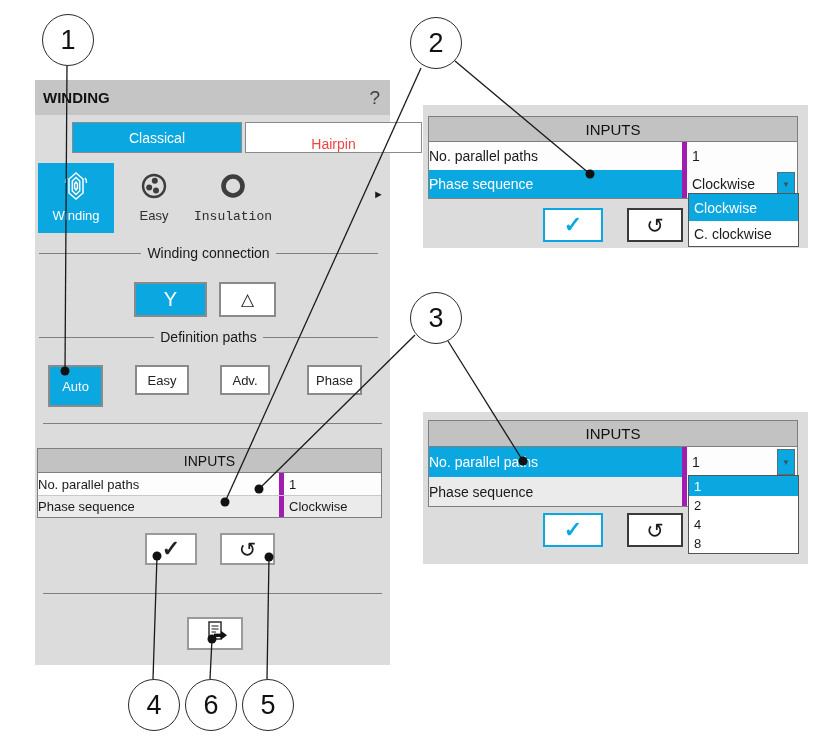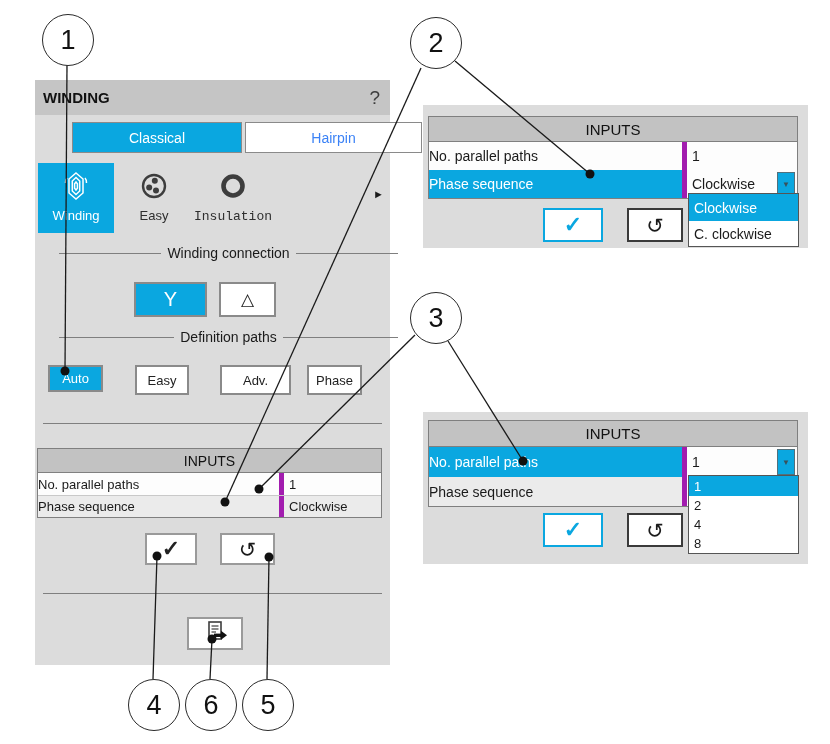--- a/index.html
+++ b/index.html
@@ -9,29 +9,29 @@
   }
   .panel{position:absolute;background:#dcdcdc;}
   
   #winding-panel{left:35px;top:80px;width:355px;height:585px;}
   .wp-header{position:absolute;left:0;top:0;width:355px;height:35px;background:#c5c5c5;}
   .wp-title{position:absolute;left:8px;top:0;line-height:35px;font-weight:bold;font-size:15px;color:#111;}
   .wp-help{position:absolute;right:10px;top:0;line-height:35px;font-size:19px;color:#3c3c3c;cursor:pointer;}
   .tab{position:absolute;height:31px;box-sizing:border-box;border:1px solid #8a8a8a;
        display:flex;align-items:center;justify-content:center;font-size:14px;cursor:pointer;margin-left:34px;}
   .tab.sel{background:#0aa7e0;color:#ffffff;}
-  .tab.unsel{background:#ffffff;color:#3b82f6;}
+  .tab.unsel{background:#ffffff;color:#ef4444;align-items:flex-end;}
   #tab-classical{left:3px;top:42px;width:170px;}
   #tab-hairpin{left:176px;top:42px;width:177px;}
   .toolcell{position:absolute;top:83px;height:70px;display:flex;flex-direction:column;align-items:center;
             justify-content:flex-start;padding-top:8px;box-sizing:border-box;font-size:13px;color:#2e2e2e;cursor:pointer;}
   .toolcell.sel{background:#0aa7e0;color:#ffffff;}
   .toolcell .lbl{margin-top:4px;}
   .tool-more{position:absolute;left:338px;top:108px;font-size:11px;color:#1a1a1a;cursor:pointer;}
-  .divlabel{position:absolute;left:24px;width:339px;display:flex;align-items:center;gap:6px;
+  .divlabel{position:absolute;left:4px;width:339px;display:flex;align-items:center;gap:6px;
             font-size:14px;color:#1a1a1a;}
   .divlabel::before,.divlabel::after{content:"";flex:1;border-top:1px solid #7f7f7f;}
   .sqbtn{position:absolute;box-sizing:border-box;border:2px solid #8a8a8a;background:#ffffff;
          display:flex;align-items:center;justify-content:center;font-size:13px;color:#222;cursor:pointer;}
   .sqbtn.sel{background:#0aa7e0;color:#ffffff;}
   .hr{position:absolute;left:8px;width:339px;height:0;border-top:1px solid #7f7f7f;}
   
   .itable{position:absolute;box-sizing:border-box;border:1px solid #7f7f7f;background:#fdfdfd;}
   .itable .hdr{box-sizing:border-box;background:#c2c2c2;border-bottom:1px solid #7f7f7f;
                display:flex;align-items:center;justify-content:center;color:#111;}
@@ -121,27 +121,27 @@
   <div class="sqbtn sel" style="left:99px;top:202px;width:73px;height:35px;font-size:20px;">
     <span>Y</span>
   </div>
   <div class="sqbtn" style="left:184px;top:202px;width:57px;height:35px;font-size:17px;">
     <span>△</span>
   </div>
 
   <div class="divlabel" style="top:249px;">
     <span>Definition paths</span>
   </div>
-  <div class="sqbtn sel" style="left:13px;top:285px;width:55px;height:27px;">
+  <div class="sqbtn sel" style="left:13px;top:285px;width:55px;height:42px;">
     <span>Auto</span>
   </div>
   <div class="sqbtn" style="left:100px;top:285px;width:54px;height:30px;">
     <span>Easy</span>
   </div>
-  <div class="sqbtn" style="left:185px;top:285px;width:71px;height:30px;">
+  <div class="sqbtn" style="left:185px;top:285px;width:50px;height:30px;">
     <span>Adv.</span>
   </div>
   <div class="sqbtn" style="left:272px;top:285px;width:55px;height:30px;">
     <span>Phase</span>
   </div>
 
   <div class="hr" style="top:343px;"></div>
 
   <div class="itable" style="left:2px;top:368px;width:345px;height:70px;font-size:13px;">
     <div class="hdr" style="height:24px;font-size:14px;">

